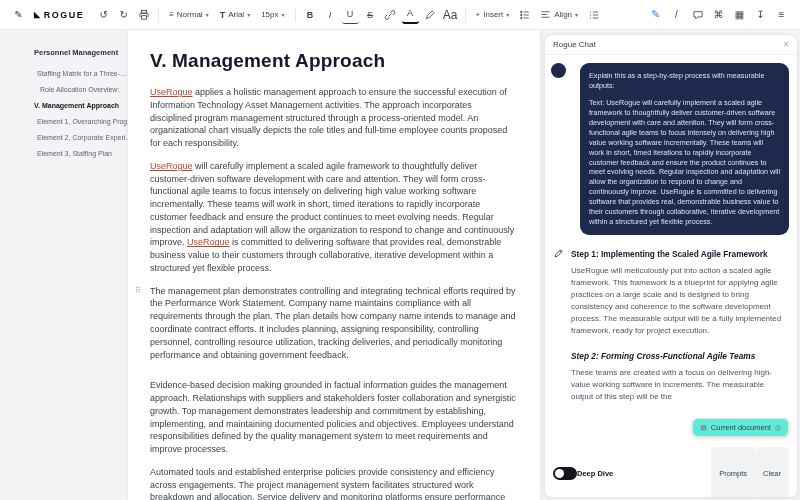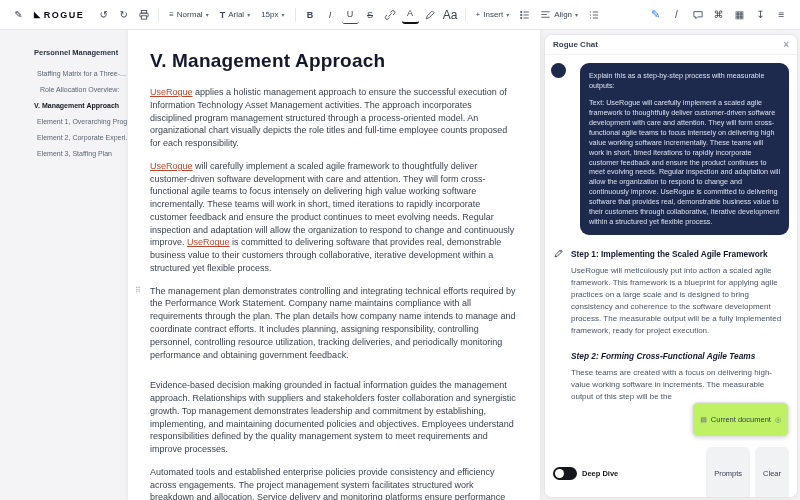--- a/index.html
+++ b/index.html
@@ -33,39 +33,39 @@
   .doc{position:absolute;top:30px;left:128px;width:412px;bottom:0;background:#fff;box-shadow:0 0 6px rgba(0,0,0,.08);padding:20px 24px 0 22px;overflow:hidden;}
   .doc-title{font-size:19px;font-weight:bold;color:#15182a;margin-bottom:14px;letter-spacing:.2px;}
   .para{font-size:9px;line-height:1.42;color:#3c434e;margin-bottom:10px;}
   .para-wrap{position:relative;}
   .drag-handle{position:absolute;left:-15px;top:1px;color:#9ca3af;font-size:8px;cursor:grab;}
   .doc-link{color:var(--link);text-decoration:underline;}
   .extra-gap{margin-top:18px;}
 
   
   .chat{position:absolute;top:34px;left:544px;right:2px;bottom:2px;background:#fff;border:1px solid #e6e6e9;border-radius:8px;box-shadow:0 1px 4px rgba(0,0,0,.06);overflow:hidden;}
-  .chat-header{height:20px;display:flex;align-items:center;justify-content:space-between;padding:0 8px;border-bottom:1px solid #f0f0f2;font-size:8px;color:#374151;font-weight:bold;}
+  .chat-header{height:20px;display:flex;align-items:center;justify-content:space-between;padding:0 8px;border-bottom:1px solid #f0f0f2;font-size:8px;color:#374151;}
   .chat-close{color:#9ca3af;font-size:10px;cursor:pointer;}
   .chat-body{position:absolute;top:20px;left:0;right:0;bottom:56px;overflow:hidden;padding:8px 8px 0 6px;}
   .msg-row{display:flex;align-items:flex-start;gap:14px;}
   .avatar{width:15px;height:15px;border-radius:50%;background:var(--user-bubble);flex:0 0 auto;display:flex;align-items:center;justify-content:center;color:#fff;font-size:7px;}
   .bubble{background:var(--user-bubble);color:#dbe2f0;border-radius:9px;padding:8px 9px;font-size:7.2px;line-height:1.38;}
   .bubble-intro{margin-bottom:7px;}
   .resp-row{display:flex;align-items:flex-start;gap:5px;margin-top:12px;}
   .pen-ico{width:15px;flex:0 0 auto;display:flex;justify-content:center;padding-top:1px;}
   .resp{flex:1;padding-right:4px;}
   .step-h{font-size:8.3px;font-weight:bold;color:#15182a;margin-bottom:6px;margin-top:2px;}
   .step-h.second{margin-top:14px;font-style:italic;}
   .step-b{font-size:8px;line-height:1.5;color:#4b5563;margin-bottom:8px;}
 
-  .current-doc{position:absolute;bottom:60px;right:8px;display:flex;align-items:center;gap:4px;background:#bef264;border:1px solid #e3e3e7;border-radius:6px;box-shadow:0 1px 4px rgba(0,0,0,.16);font-size:7.5px;color:#374151;padding:12px 7px;cursor:pointer;font-family:inherit;}
+  .current-doc{position:absolute;bottom:60px;right:8px;display:flex;align-items:center;gap:4px;background:#5eead4;border:1px solid #e3e3e7;border-radius:6px;box-shadow:0 1px 4px rgba(0,0,0,.16);font-size:7.5px;color:#374151;padding:4px 7px;cursor:pointer;font-family:inherit;}
   .current-doc .g{color:#6b7280;font-size:7px;}
 
   .chat-footer{position:absolute;left:0;right:0;bottom:0;height:56px;background:#fff;padding:6px 8px 6px 8px;}
-  .foot-row{display:flex;align-items:center;gap:5px;margin-bottom:12px;}
+  .foot-row{display:flex;align-items:center;margin-bottom:12px;}
   .toggle{width:24px;height:13px;border-radius:7px;background:#14161c;position:relative;cursor:pointer;flex:0 0 auto;}
   .knob{position:absolute;left:2px;top:2px;width:9px;height:9px;border-radius:50%;background:#fff;}
   .toggle-label{font-size:7.5px;font-weight:bold;color:#14161c;}
   .spacer{flex:1;}
   .chip{background:#f1f2f4;border:none;border-radius:5px;font-size:7.5px;color:#374151;padding:22px 8px;cursor:pointer;font-family:inherit;}
   .input-row{position:relative;}
   .chat-input{width:100%;height:21px;border:1px solid #e5e7eb;border-radius:7px;font-size:8px;padding:0 20px 0 8px;color:#374151;outline:none;font-family:inherit;background:#fff;}
   .chat-input::placeholder{color:#9ca3af;}
   .send{position:absolute;right:5px;top:4px;color:#9ca3af;font-size:9px;cursor:pointer;}
 

